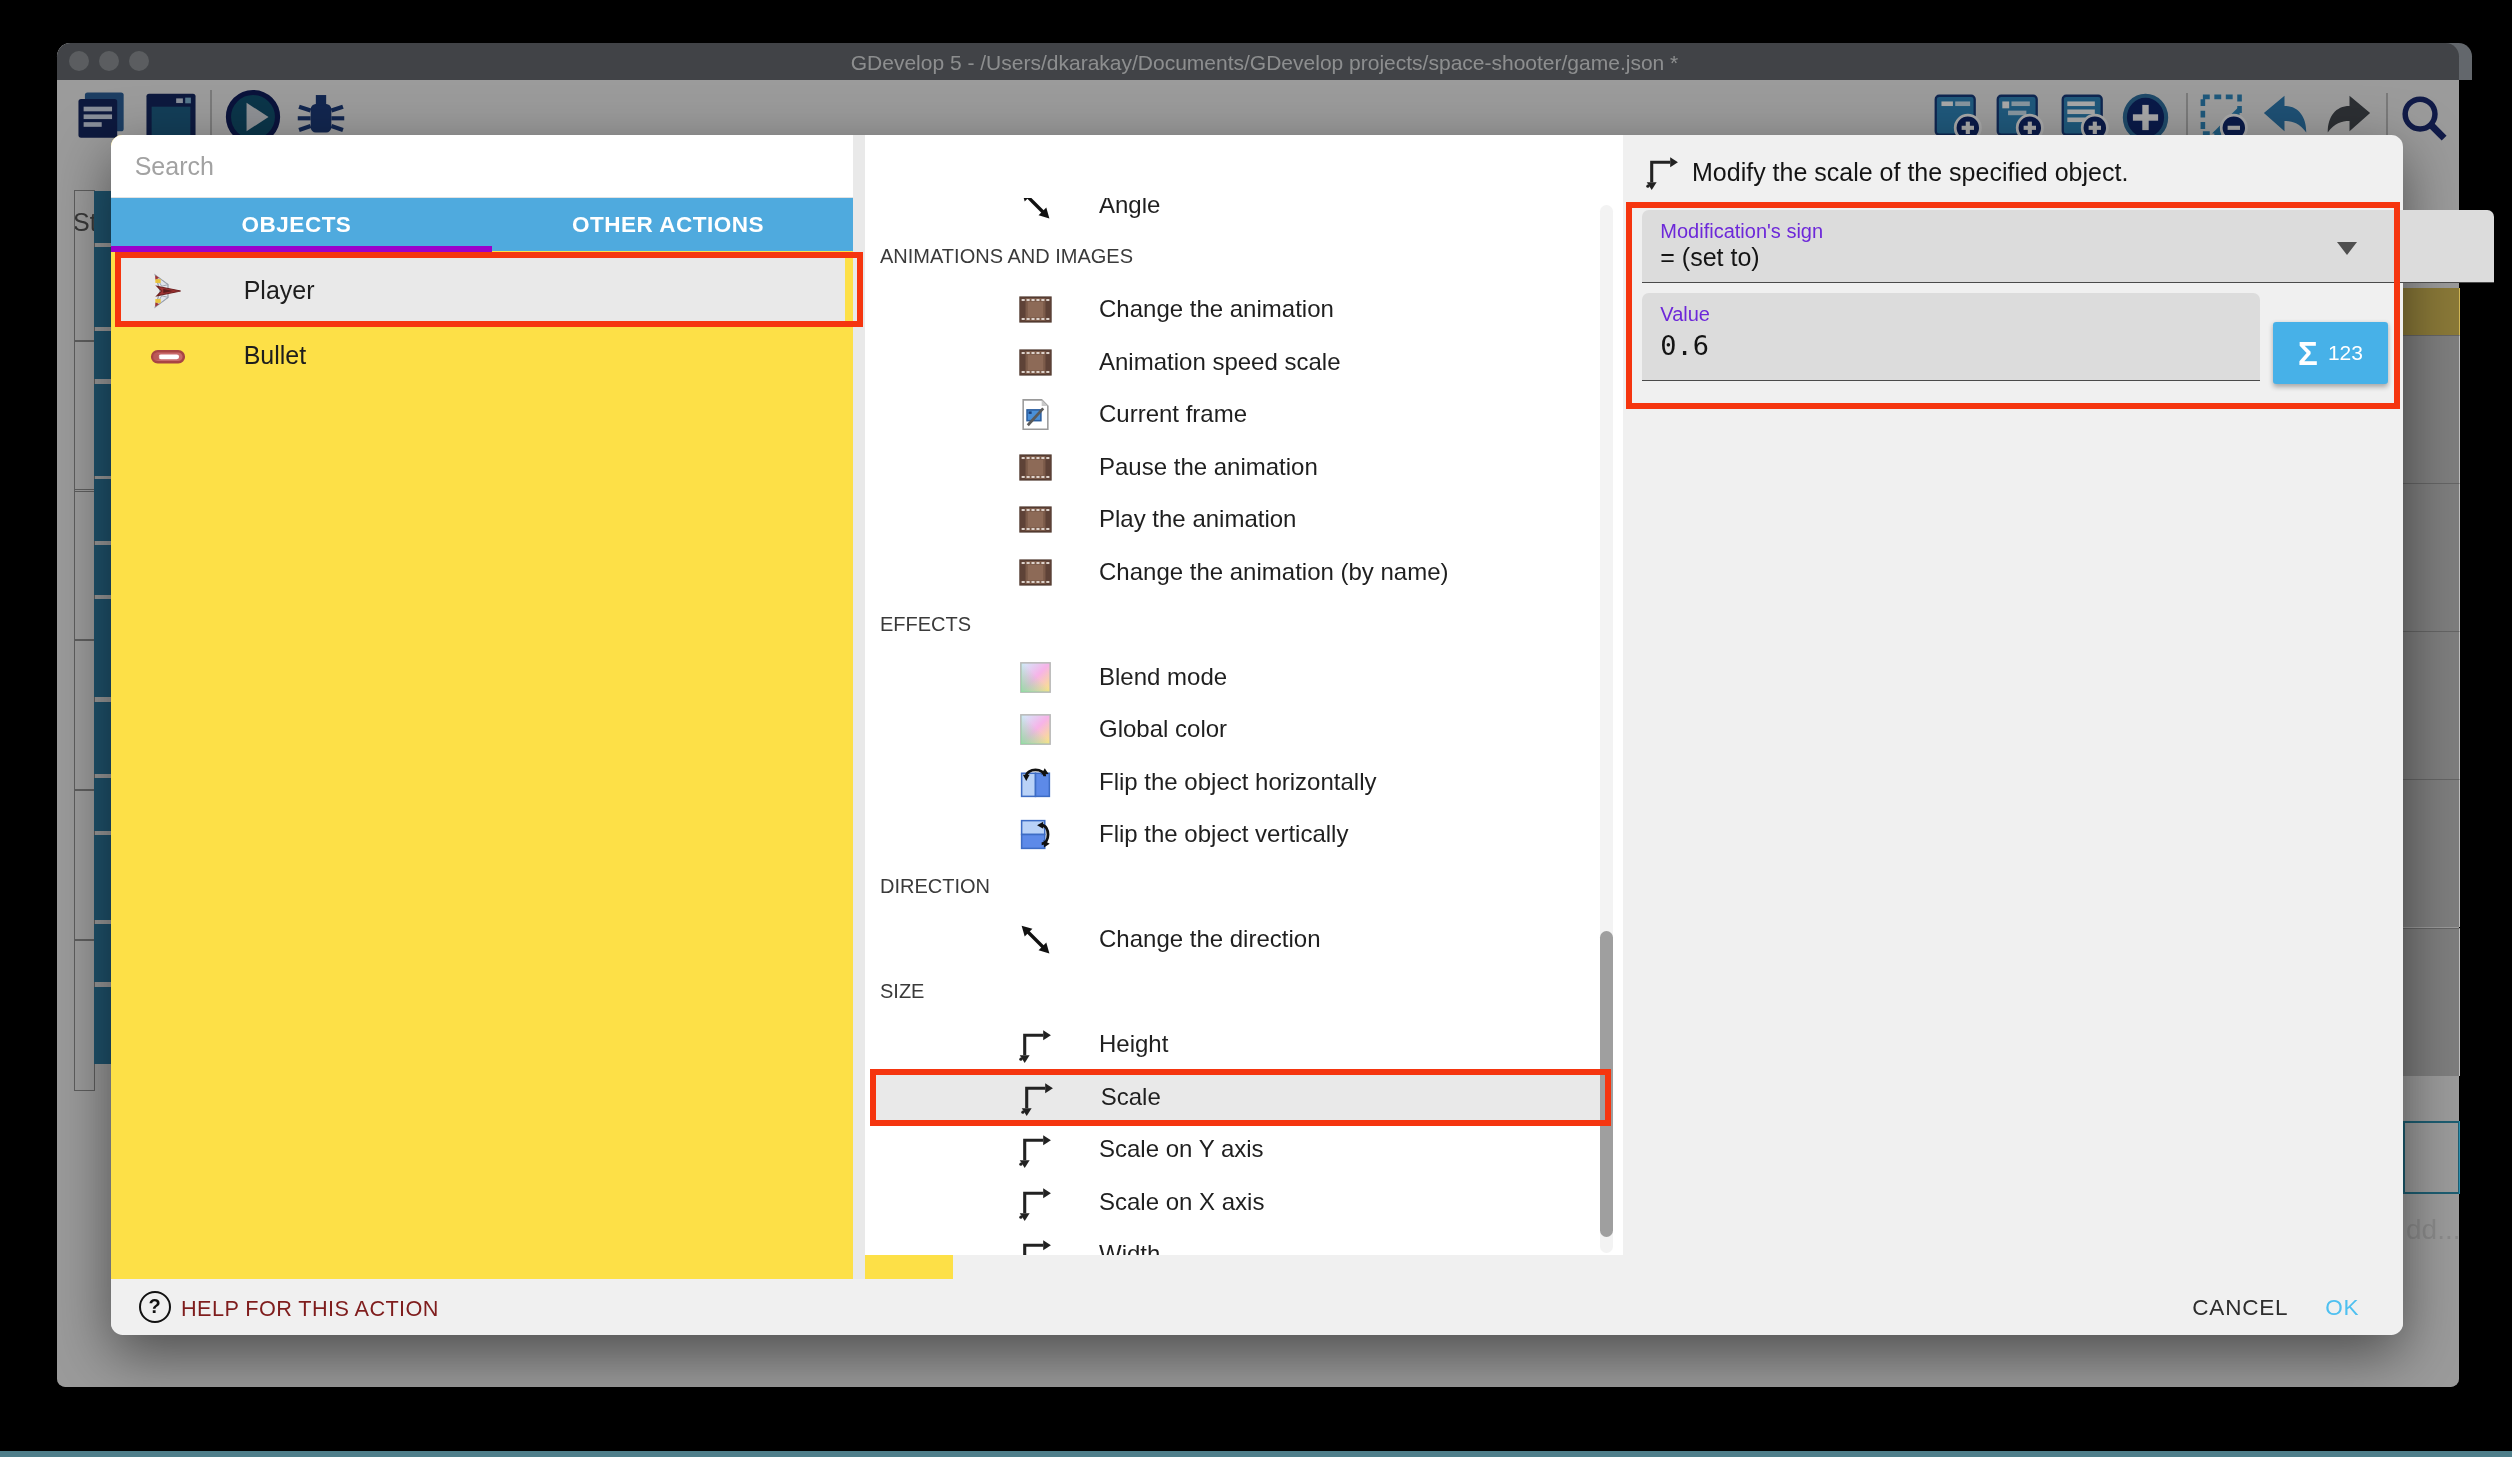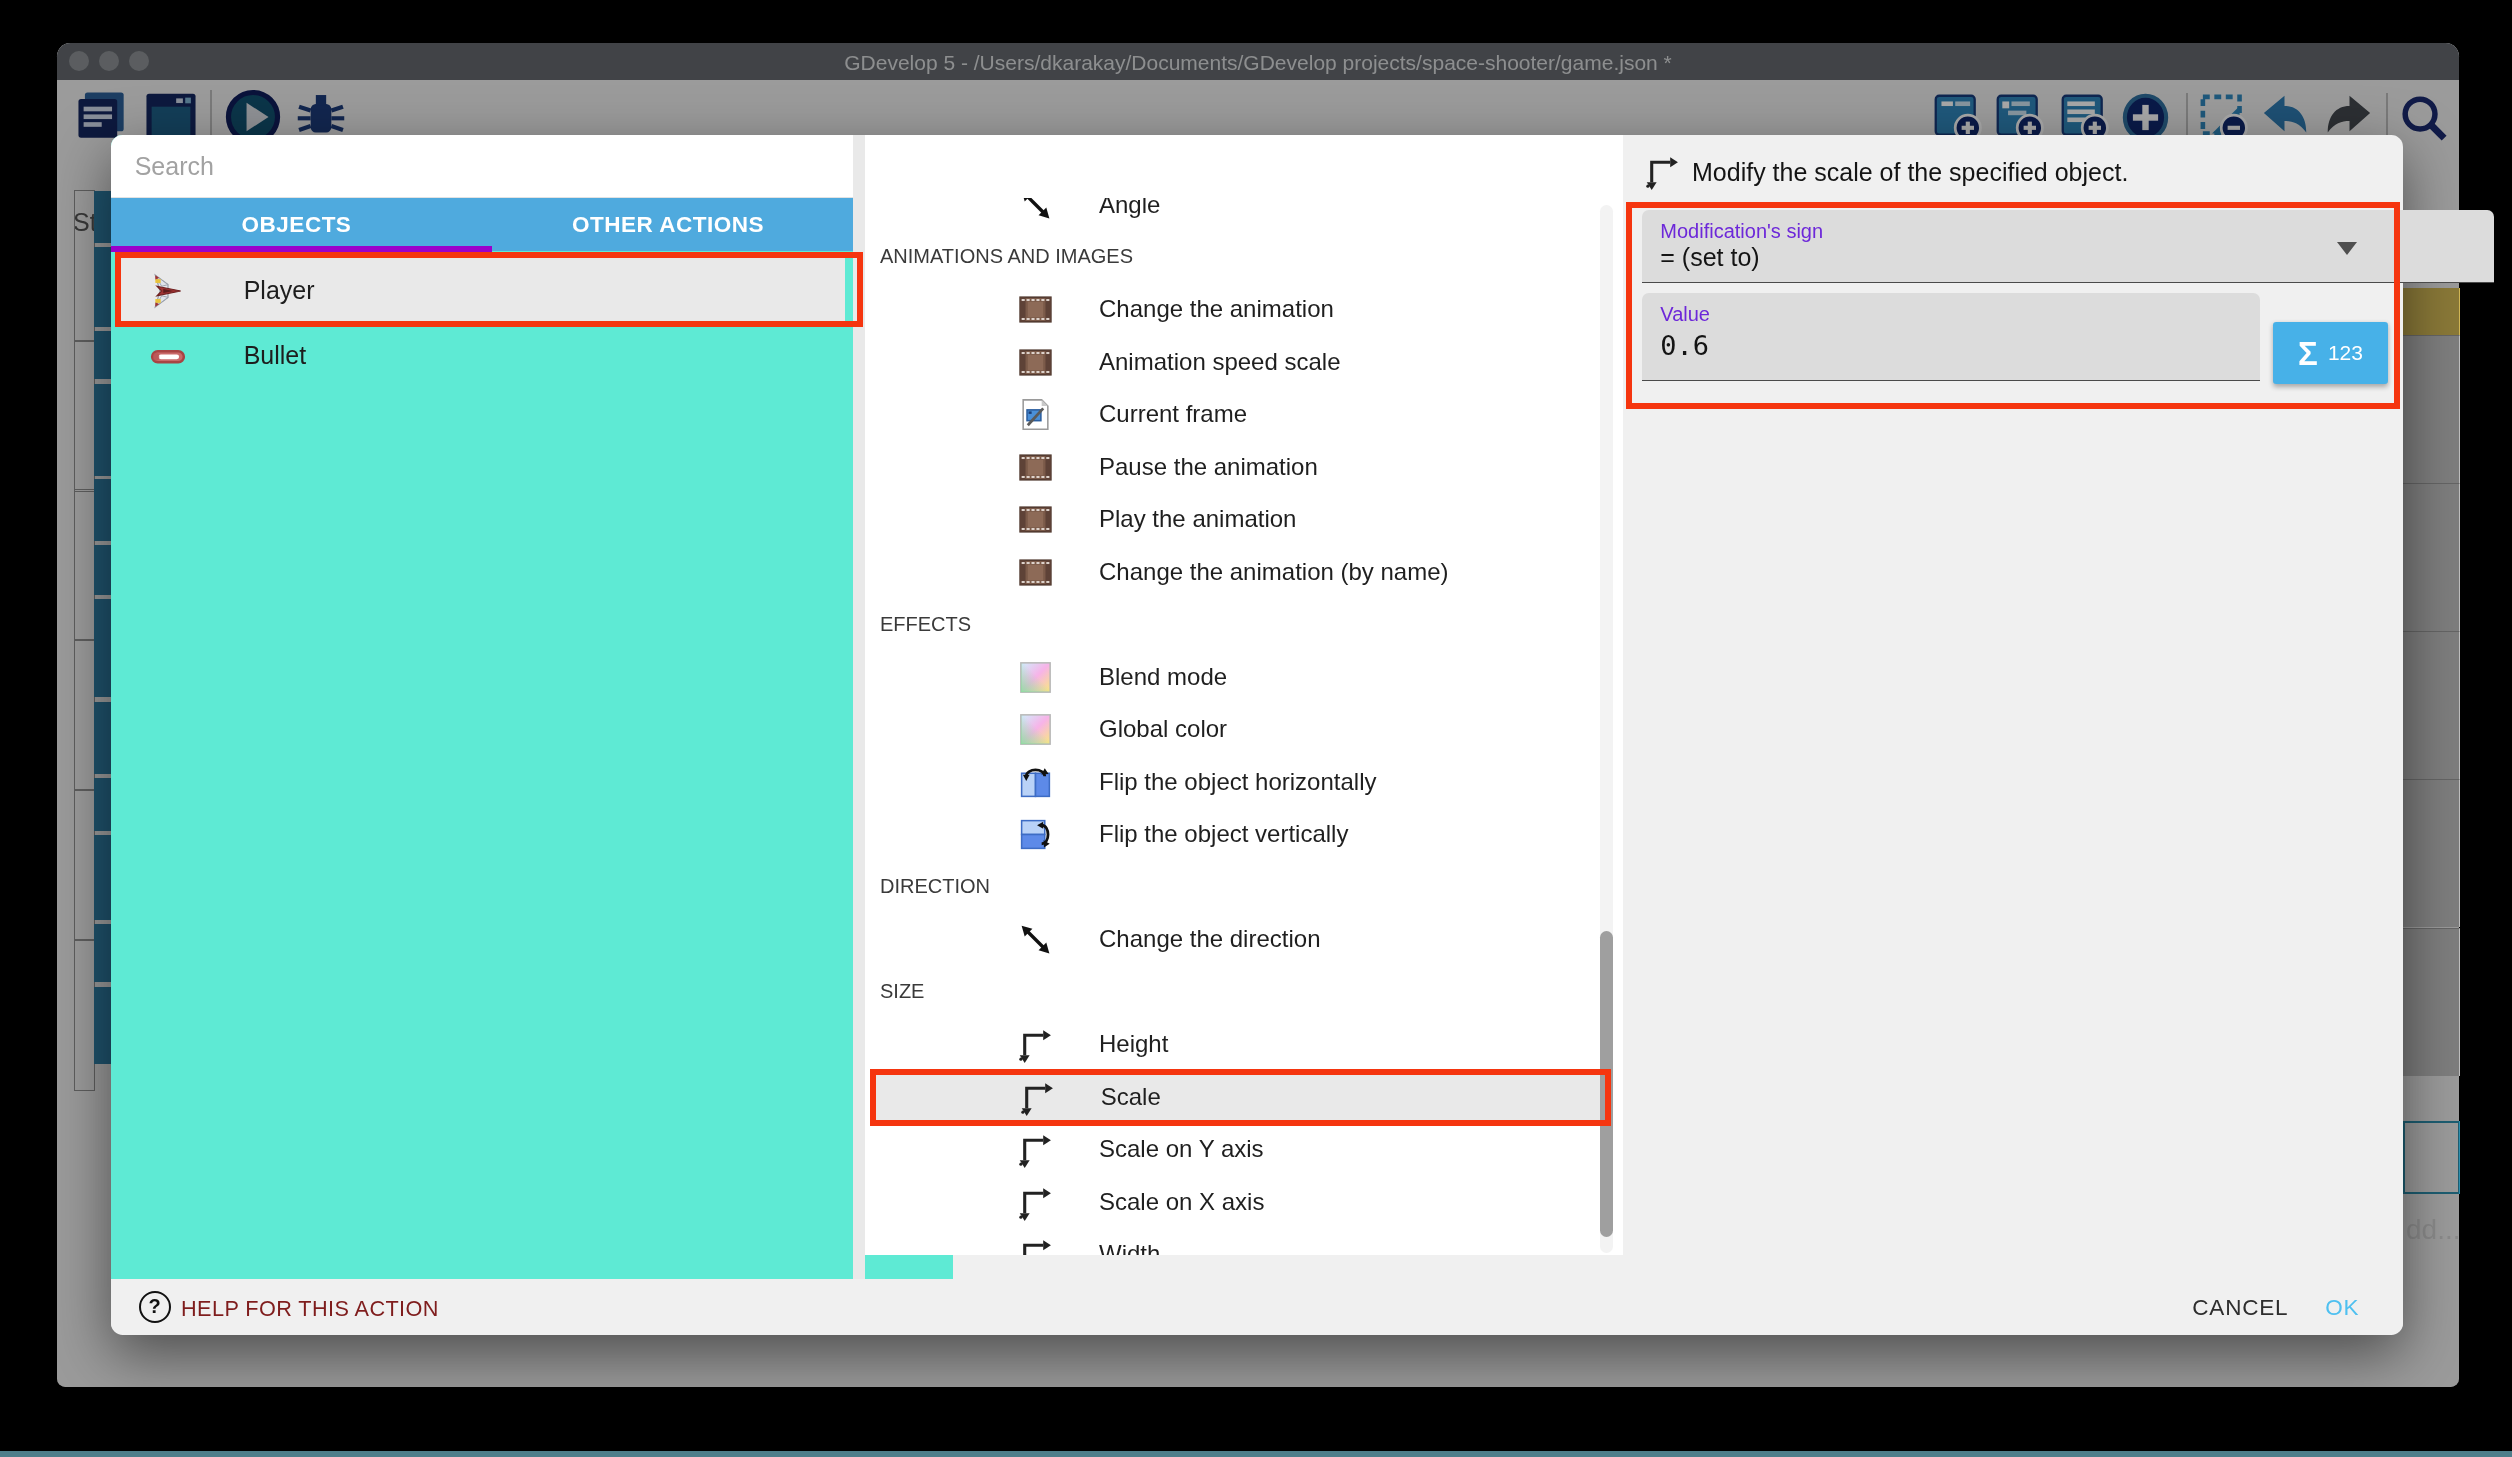--- a/index.html
+++ b/index.html
@@ -5,36 +5,36 @@
   html,body{margin:0;padding:0;background:#000;}
   #stage{position:relative;width:2512px;height:1458px;background:#000;overflow:hidden;
          font-family:"Liberation Sans",sans-serif;}
   .abs{position:absolute;margin-top:45px;}
 
   
   #window{position:absolute;left:57px;top:43px;width:2402px;height:1344px;
           background:#ececec;border-radius:13.3px 13.3px 8.3px 8.3px;
           box-shadow:0 33px 75px rgba(0,0,0,.65);}
   #titlebar{position:absolute;left:0;top:0;width:100%;height:37px;background:#63676c;
-            border-radius:13.3px 13.3px 0 0;}
+            border-radius:13.3px 13.3px 0 0;padding-left:13px;}
   .tl{position:absolute;top:8.3px;width:20px;height:20px;border-radius:50%;background:#8a8e92;}
   #win-title{position:absolute;left:0;top:7.5px;width:100%;text-align:center;
              font-size:21px;color:#d6d8da;white-space:nowrap;}
   .tb-icon{position:absolute;width:62px;height:62px;}
   .tb-sep{position:absolute;width:1.7px;height:53px;background:#b9b9b9;}
   .hint-box{position:absolute;border:1.7px solid #8f8f8f;box-sizing:border-box;}
   .blue-block{position:absolute;width:17.5px;background:#2f7ea6;}
   .grey-row{position:absolute;left:2346px;width:57px;background:#bfbfbf;border-top:1.7px solid #9a9a9a;box-sizing:border-box;}
   #dim{position:absolute;left:0;top:0;width:100%;height:100%;background:rgba(0,0,0,.34);
        border-radius:13.3px 13.3px 8.3px 8.3px;z-index:5;}
 
   
   #dialog{position:absolute;left:111px;top:135px;width:2292px;height:1199px;background:#f0f0f0;
           border-radius:11.7px;z-index:10;box-shadow:0 20px 58px rgba(0,0,0,.5);}
-  #left-panel{position:absolute;left:0;top:0;width:842px;height:1144px;background:#5eead4;
+  #left-panel{position:absolute;left:0;top:0;width:842px;height:1144px;background:#fde047;
               border-radius:11.7px 0 0 0;}
   .search-row{position:absolute;top:0;height:63px;background:#fff;border-bottom:1.7px solid #e2e2e2;box-sizing:border-box;}
   .search-input{position:absolute;left:21.7px;top:11.7px;height:37px;border:none;outline:none;
                 font-size:25px;color:#333;background:transparent;font-family:"Liberation Sans",sans-serif;}
   .search-input::placeholder{color:#a2a2a2;}
   #tabbar{position:absolute;left:0;top:63px;width:742px;height:53px;background:#4faade;}
   .tab{position:absolute;top:0;height:53px;line-height:53px;text-align:center;color:#fff;
        font-size:22.5px;font-weight:600;letter-spacing:0.5px;cursor:pointer;}
   #tab-underline{position:absolute;left:0;top:111px;width:381px;height:5.8px;background:#9b00cb;}
   .obj-row{position:absolute;left:6.7px;width:727px;display:flex;align-items:center;}

